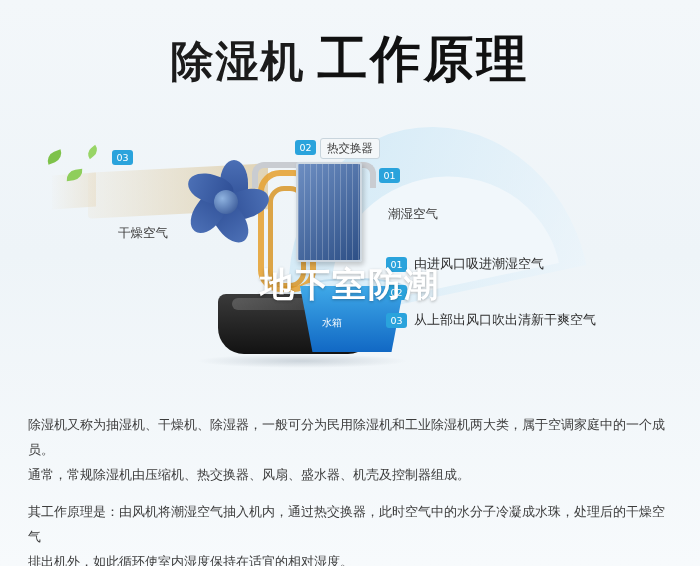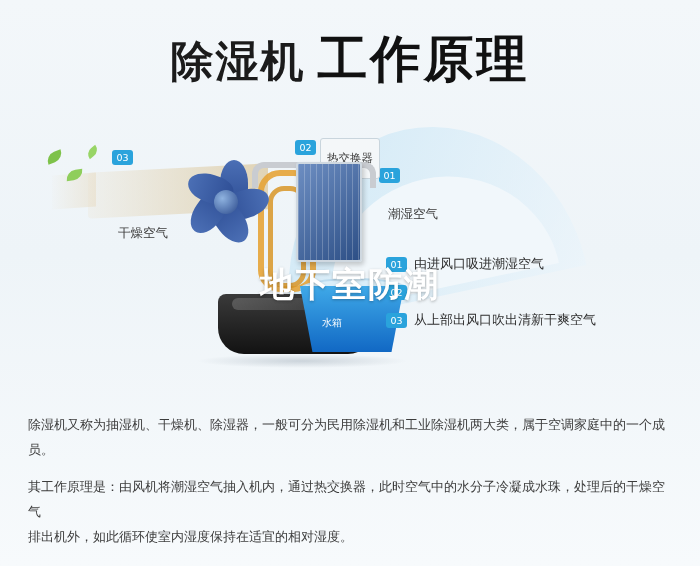--- a/index.html
+++ b/index.html
@@ -133,21 +133,21 @@
     text-align: center;
     font-family: "DejaVu Sans", sans-serif;
   }
   .badge.b03 { left: 112px; top: 32px; }
   .badge.b02 { left: 295px; top: 22px; }
   .badge.b01 { left: 379px; top: 50px; }
   .hx-label {
     position: absolute;
     left: 320px;
     top: 20px;
-    padding: 12px 6px;
+    padding: 2px 6px;
     font-size: 11.5px;
     color: #3c3c3c;
     background: #f4f7f9;
     border: 1px solid #c9d5dd;
     border-radius: 3px;
     font-family: "DejaVu Sans", sans-serif;
   }
   
   .fan {
     position: absolute;
@@ -412,18 +412,19 @@
     <div class="legend-row">
       <span class="legend-num">03</span>
       <span class="legend-txt">从上部出风口吹出清新干爽空气</span>
     </div>
   </div>
 
   <div class="watermark">地下室防潮</div>
 
   <div class="body-text">
     <p>除湿机又称为抽湿机、干燥机、除湿器，一般可分为民用除湿机和工业除湿机两大类，属于空调家庭中的一个成员。</p>
+    <p>通常，常规除湿机由压缩机、热交换器、风扇、盛水器、机壳及控制器组成。</p>
     <div class="gap"></div>
     <p>其工作原理是：由风机将潮湿空气抽入机内，通过热交换器，此时空气中的水分子冷凝成水珠，处理后的干燥空气</p>
     <p>排出机外，如此循环使室内湿度保持在适宜的相对湿度。</p>
   </div>
 
 </div>
 
 </body></html>

